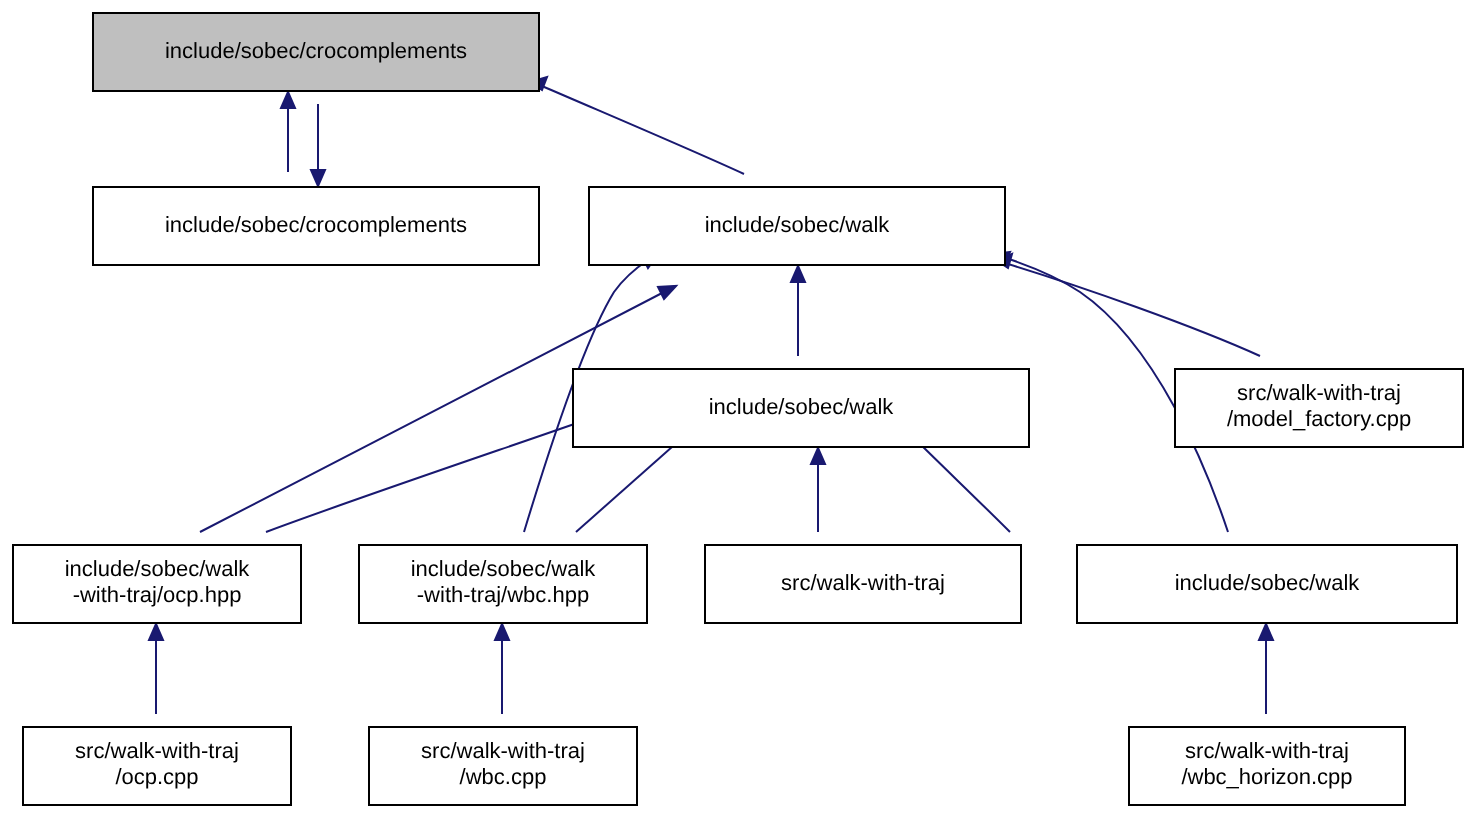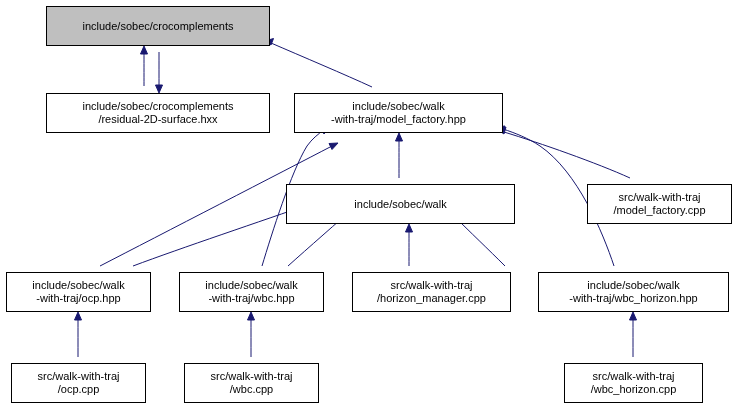--- a/index.html
+++ b/index.html
@@ -112,26 +112,24 @@
     <path d="M633,357 C633,345 633,330 633,318"></path>
     <polygon points="633,312 636.5,320 629.5,320"></polygon>
   </svg>
 
   <div class="node-box root" style="left:46px;top:6px;width:224px;height:40px;">
     <span class="node-line">include/sobec/crocomplements</span>
   </div>
 
   <div class="node-box" style="left:46px;top:93px;width:224px;height:40px;">
     <span class="node-line">include/sobec/crocomplements</span>
-    <span class="node-line">/residual-2D-surface.hxx</span>
   </div>
 
   <div class="node-box" style="left:294px;top:93px;width:209px;height:40px;">
     <span class="node-line">include/sobec/walk</span>
-    <span class="node-line">-with-traj/model_factory.hpp</span>
   </div>
 
   <div class="node-box" style="left:286px;top:184px;width:229px;height:40px;">
     <span class="node-line">include/sobec/walk</span>
   </div>
 
   <div class="node-box" style="left:587px;top:184px;width:145px;height:40px;">
     <span class="node-line">src/walk-with-traj</span>
     <span class="node-line">/model_factory.cpp</span>
   </div>
@@ -141,26 +139,24 @@
     <span class="node-line">-with-traj/ocp.hpp</span>
   </div>
 
   <div class="node-box" style="left:179px;top:272px;width:145px;height:40px;">
     <span class="node-line">include/sobec/walk</span>
     <span class="node-line">-with-traj/wbc.hpp</span>
   </div>
 
   <div class="node-box" style="left:352px;top:272px;width:159px;height:40px;">
     <span class="node-line">src/walk-with-traj</span>
-    <span class="node-line">/horizon_manager.cpp</span>
   </div>
 
   <div class="node-box" style="left:538px;top:272px;width:191px;height:40px;">
     <span class="node-line">include/sobec/walk</span>
-    <span class="node-line">-with-traj/wbc_horizon.hpp</span>
   </div>
 
   <div class="node-box" style="left:11px;top:363px;width:135px;height:40px;">
     <span class="node-line">src/walk-with-traj</span>
     <span class="node-line">/ocp.cpp</span>
   </div>
 
   <div class="node-box" style="left:184px;top:363px;width:135px;height:40px;">
     <span class="node-line">src/walk-with-traj</span>
     <span class="node-line">/wbc.cpp</span>

